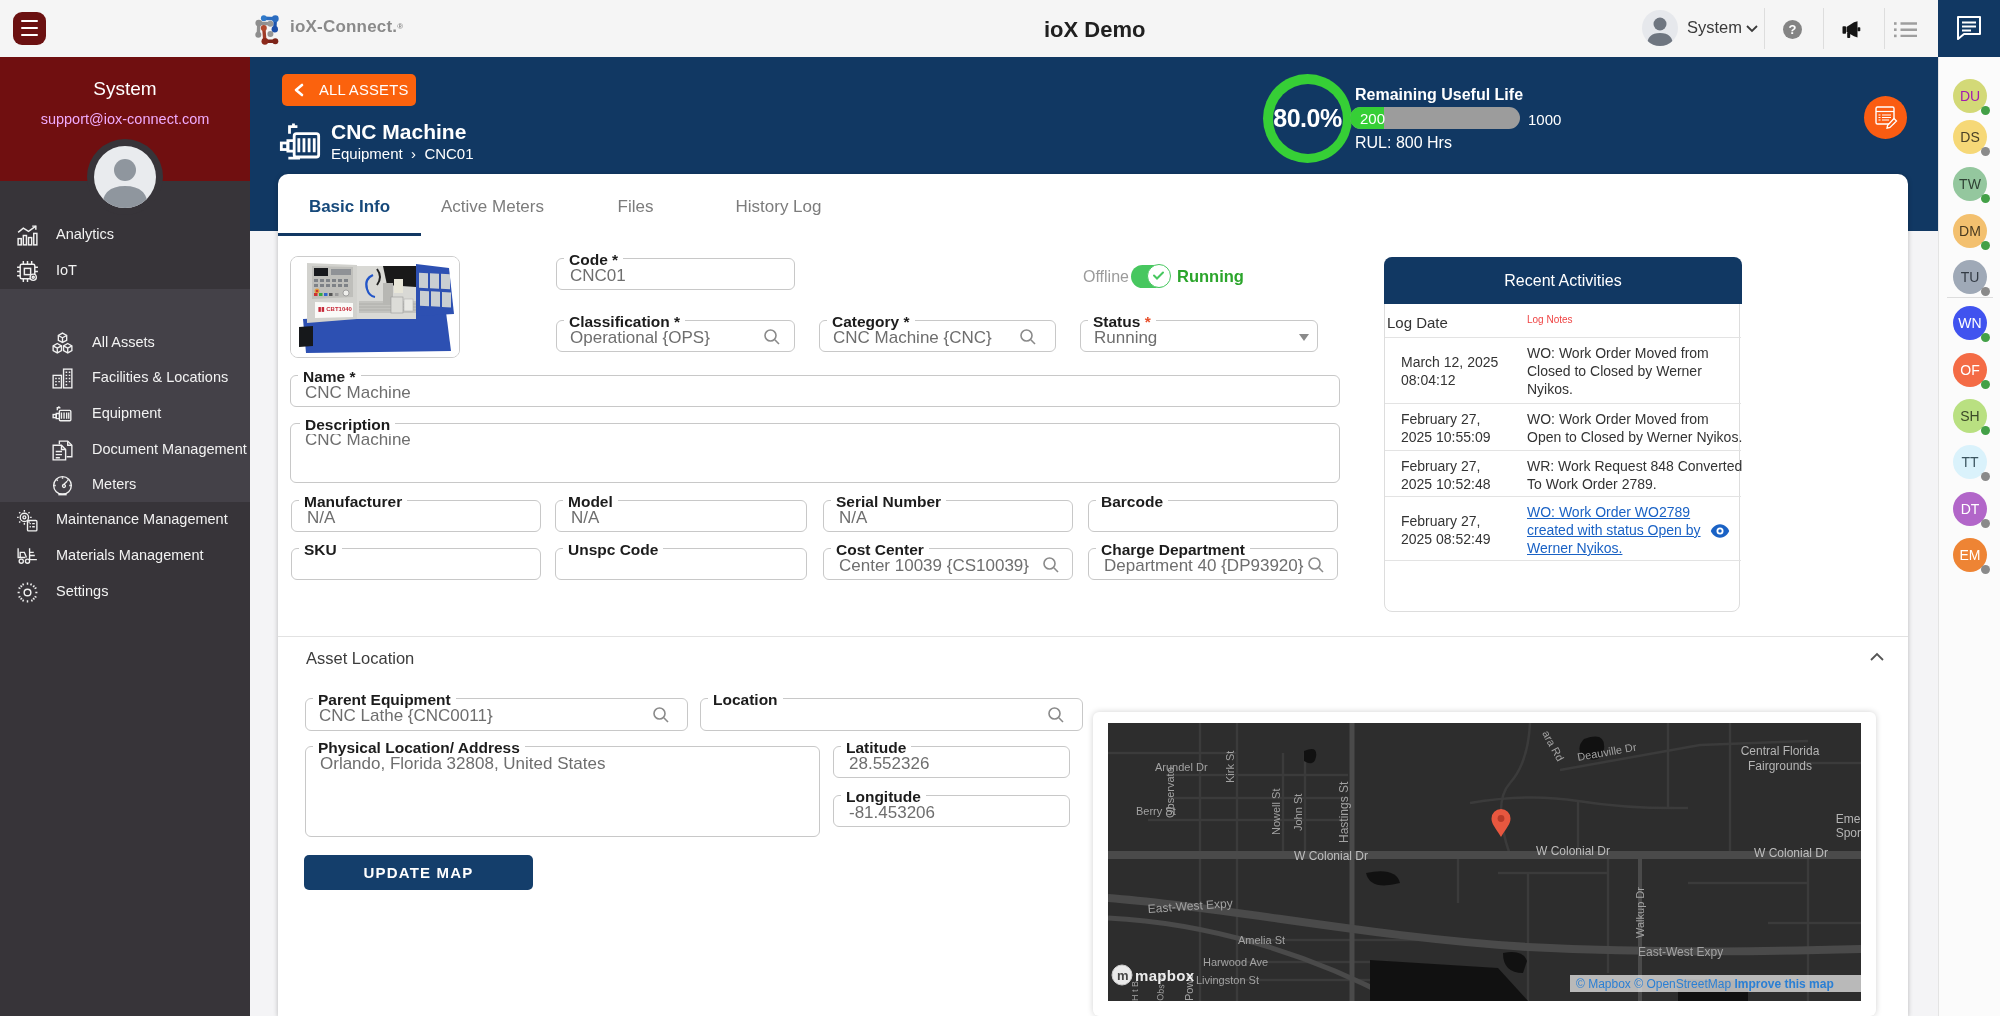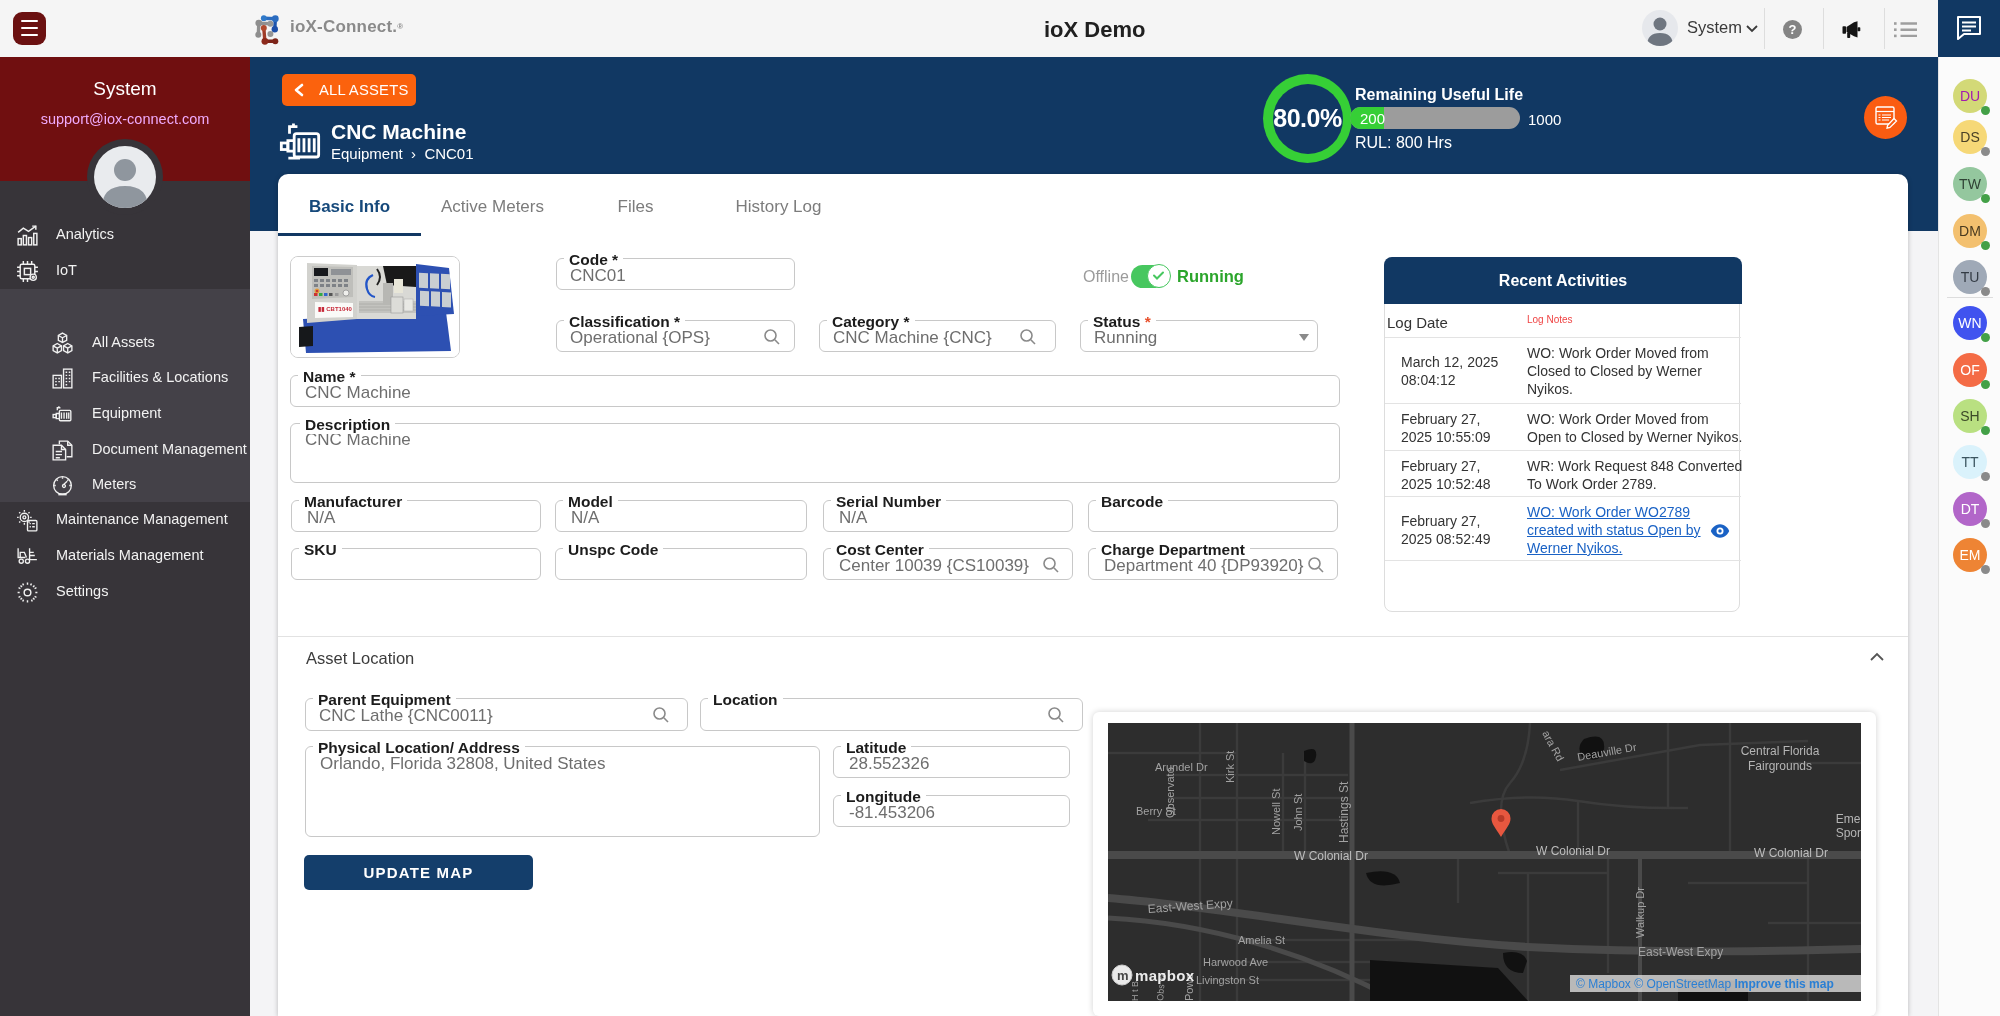--- a/index.html
+++ b/index.html
@@ -63,21 +63,21 @@
 
 .fld { position:absolute; border:1px solid #c8c8c8; border-radius:6px; background:#fff; }
 .flbl { position:absolute; font-size:15.5px; font-weight:bold; color:#1c1c1c; background:#fff; padding:0 5px; z-index:2; }
 .fval { position:absolute; font-size:17px; color:#6e6e6e; }
 .srch { position:absolute; }
 .red { color:#e8502c; }
 
 #imgbox { position:absolute; left:12px; top:82px; width:170px; height:102px; border:1px solid #ccc; border-radius:8px; overflow:hidden; background:#fff; }
 
 #ra-panel { position:absolute; left:1106px; top:83px; width:356px; height:355px; border:1px solid #ddd; border-radius:8px; background:#fff; }
-#ra-head { position:absolute; left:-1px; top:-1px; width:358px; height:47px; background:#113863; border-radius:8px 8px 0 0; color:#fff; font-weight:bold; font-size:16px; text-align:center; line-height:47px; }
+#ra-head { position:absolute; left:-1px; top:-1px; width:358px; height:47px; background:#113863; border-radius:8px 8px 0 0; color:#fff; font-weight:normal; font-size:16px; text-align:center; line-height:47px; }
 .ra-row { position:absolute; left:0; width:356px; border-bottom:1px solid #e3e3e3; }
 .ra-d { position:absolute; left:16px; top:6px; width:130px; font-size:14px; color:#333; line-height:18px; white-space:nowrap; }
 .ra-n { position:absolute; left:142px; top:6px; width:212px; font-size:14px; color:#333; line-height:18px; white-space:nowrap; }
 
 #secdiv { position:absolute; left:0; top:462px; width:1630px; height:1px; background:#e2e2e2; }
 #asloc { position:absolute; left:28px; top:475px; font-size:16.5px; color:#3c3c3c; }
 #aschev { position:absolute; left:1591px; top:473px; color:#555; }
 
 #updmap { position:absolute; left:26px; top:681px; width:229px; height:35px; background:#143e6b; border-radius:5px; color:#fff; font-size:15px; font-weight:bold; letter-spacing:1.2px; text-align:center; line-height:35px; }
 

